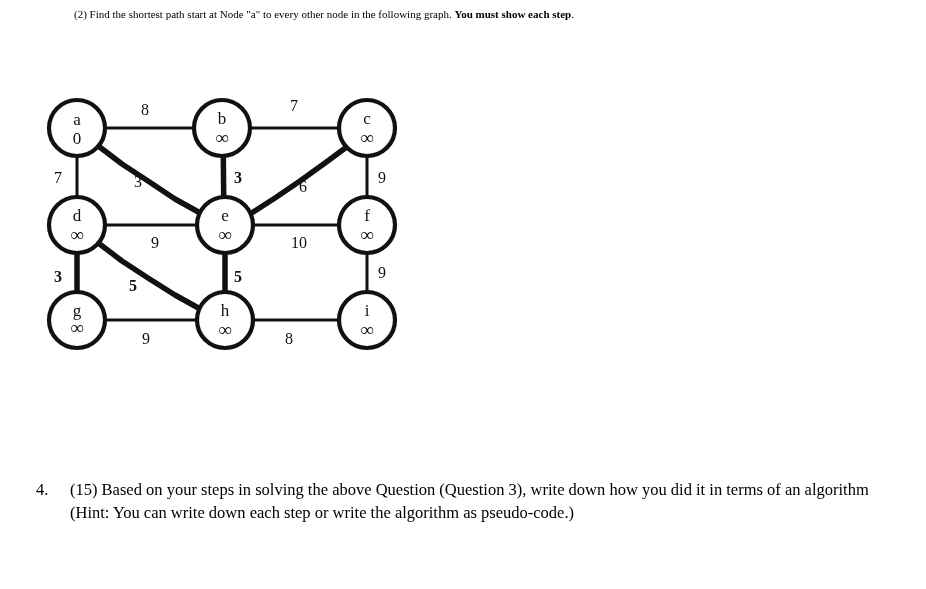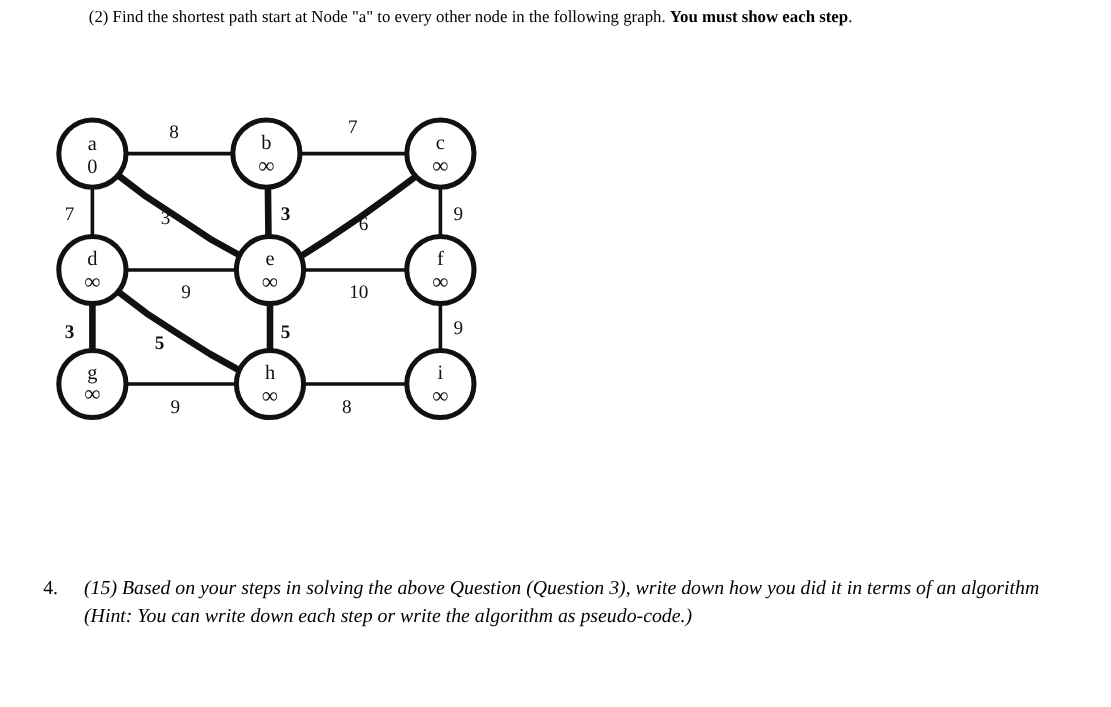--- a/index.html
+++ b/index.html
@@ -8,33 +8,33 @@
     font-family:"Liberation Serif","DejaVu Serif",serif;
     color:#000;
     -webkit-font-smoothing:antialiased;
   }
 
   
   .q-block{position:absolute;}
 
   #question-2{
     left:74px; top:4px; width:812px;
-    font-size:14px; line-height:21px;
+    font-size:11px; line-height:21px;
   }
   #question-2 .bold{font-weight:bold;}
 
   #question-4{
     left:36px; top:478px; width:850px;
     font-size:16.5px; line-height:23px;
     display:flex; align-items:flex-start;
   }
   #question-4 .q-num{
     width:34px; flex:0 0 34px;
   }
-  #question-4 .q-body{flex:1 1 auto;font-style:italic;}
+  #question-4 .q-body{flex:1 1 auto;}
 
   
   #graph-figure{
     position:absolute;
     left:30px; top:88px;
     width:380px; height:272px;
   }
   #graph-figure svg{display:block;width:380px;height:272px;}
 
   .edge-line{

